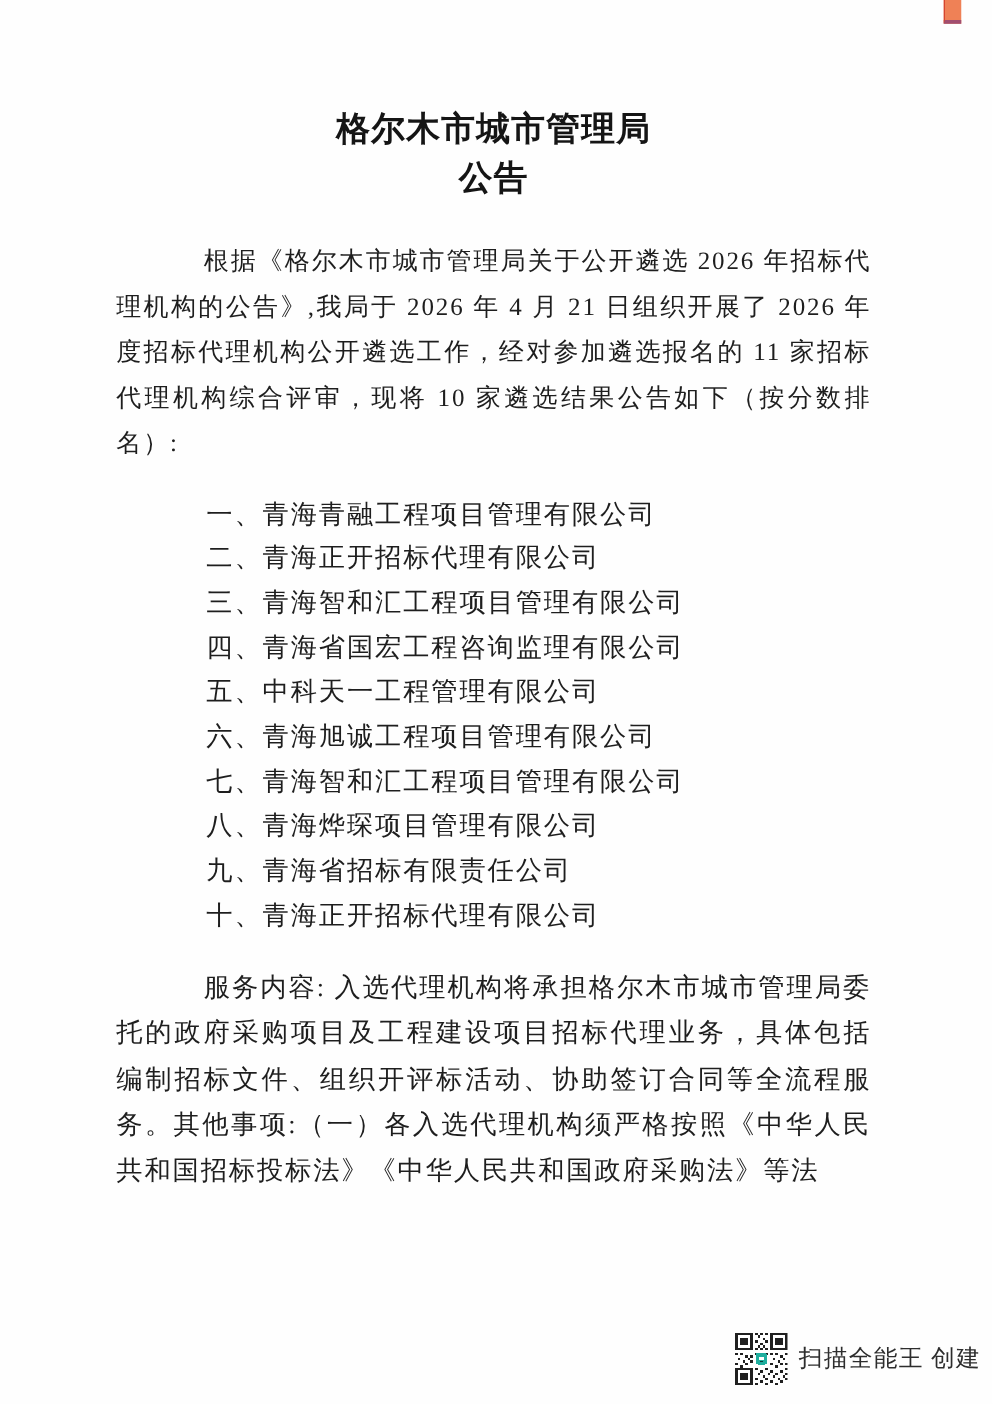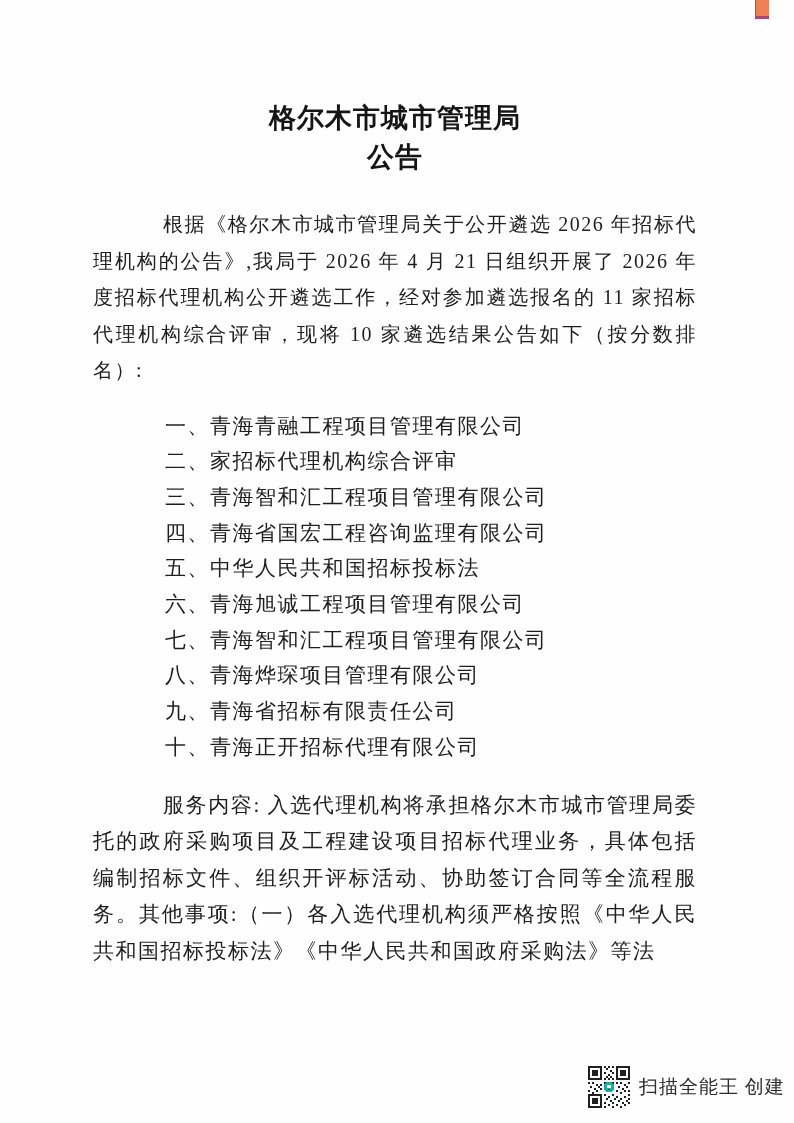--- a/index.html
+++ b/index.html
@@ -19,21 +19,20 @@
     width: 13px;
     height: 16px;
     border-bottom: 3px solid #a14e70;
     border-left: 1px solid #d6452f;
   }
   .content {
     position: absolute;
     left: 93px;
     top: 0;
     width: 604px;
-    margin-top: 15px;
   }
   .doc-title {
     padding-top: 84px;
     text-align: center;
     font-weight: bold;
     font-size: 27px;
     line-height: 39px;
     letter-spacing: 1px;
     color: #151515;
   }
@@ -87,24 +86,24 @@
 
     <div class="doc-title">
       <div>格尔木市城市管理局</div>
       <div>公告</div>
     </div>
 
     <p class="intro">根据《格尔木市城市管理局关于公开遴选 2026 年招标代理机构的公告》,我局于 2026 年 4 月 21 日组织开展了 2026 年度招标代理机构公开遴选工作，经对参加遴选报名的 11 家招标代理机构综合评审，现将 10 家遴选结果公告如下（按分数排名）:</p>
 
     <ul class="result-list">
       <li class="result-item">一、青海青融工程项目管理有限公司</li>
-      <li class="result-item">二、家招标代理机构综合评审</li>
+      <li class="result-item">二、青海正开招标代理有限公司</li>
       <li class="result-item">三、青海智和汇工程项目管理有限公司</li>
       <li class="result-item">四、青海省国宏工程咨询监理有限公司</li>
-      <li class="result-item">五、中华人民共和国招标投标法</li>
+      <li class="result-item">五、中科天一工程管理有限公司</li>
       <li class="result-item">六、青海旭诚工程项目管理有限公司</li>
       <li class="result-item">七、青海智和汇工程项目管理有限公司</li>
       <li class="result-item">八、青海烨琛项目管理有限公司</li>
       <li class="result-item">九、青海省招标有限责任公司</li>
       <li class="result-item">十、青海正开招标代理有限公司</li>
     </ul>
 
     <p class="service">服务内容: 入选代理机构将承担格尔木市城市管理局委托的政府采购项目及工程建设项目招标代理业务，具体包括编制招标文件、组织开评标活动、协助签订合同等全流程服务。其他事项:（一）各入选代理机构须严格按照《中华人民共和国招标投标法》《中华人民共和国政府采购法》等法</p>
 
   </div>

